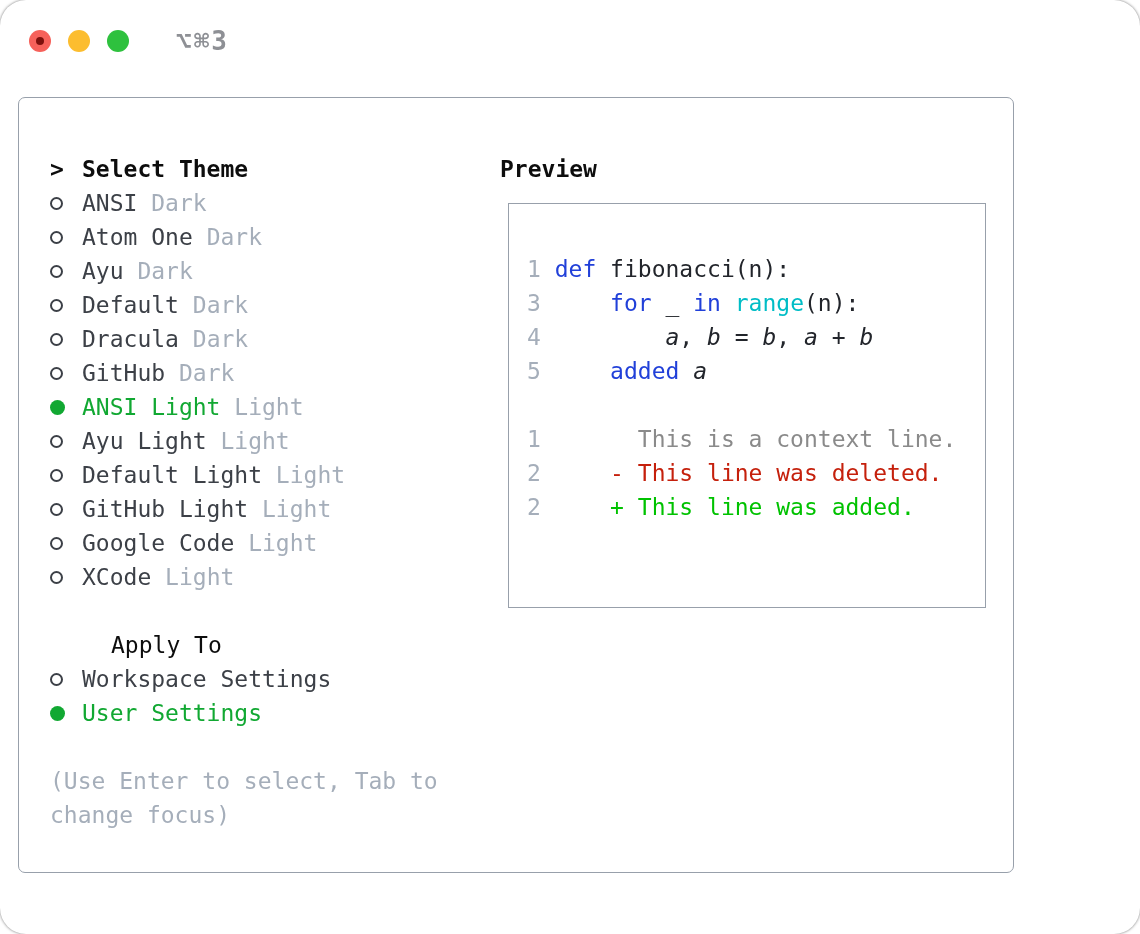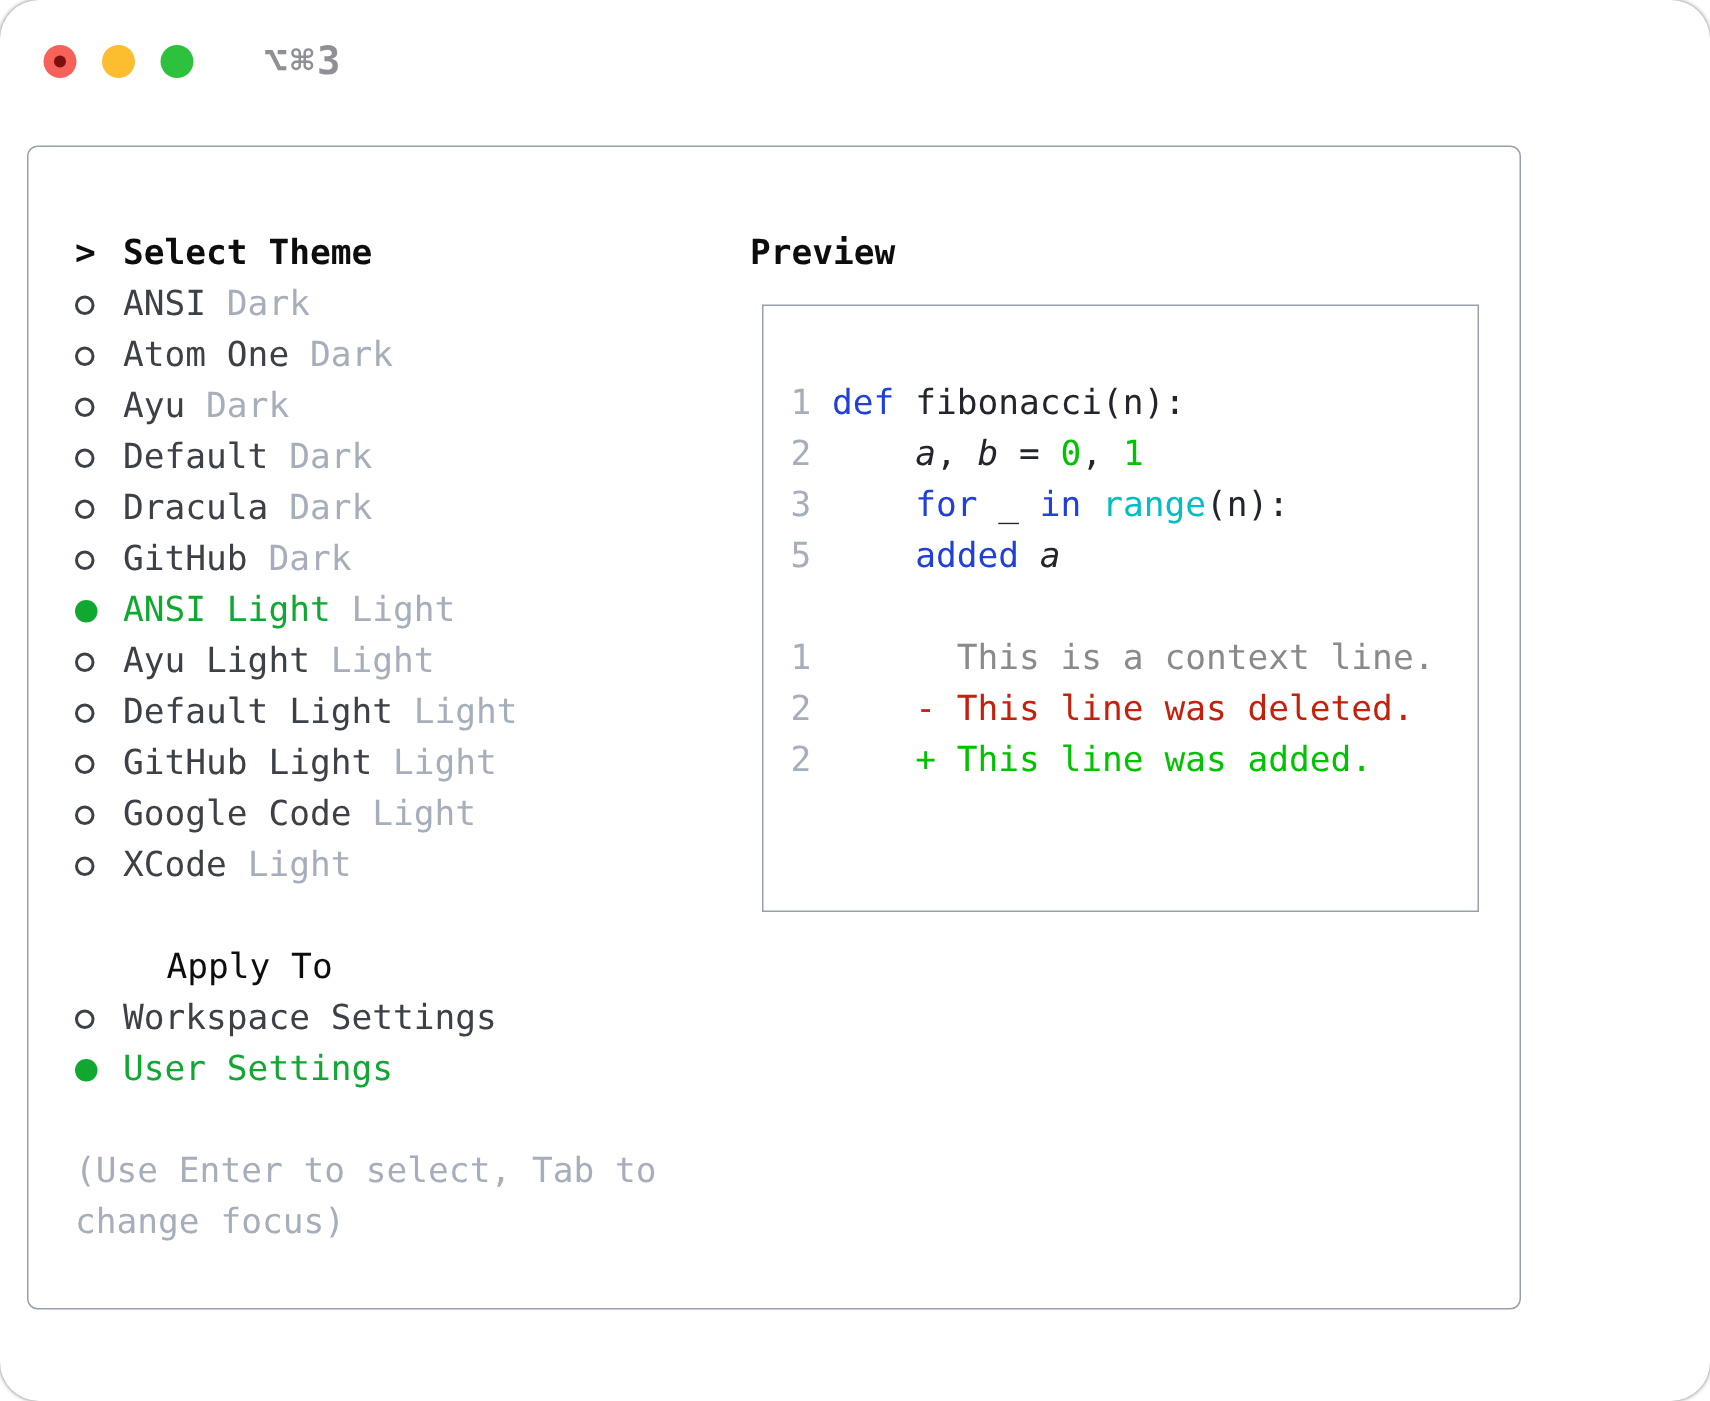--- a/index.html
+++ b/index.html
@@ -112,22 +112,22 @@
 
       <div class="help">(Use Enter to select, Tab to
 change focus)</div>
     </div>
 
     <div id="right-col">
       <div class="hdr" style="height:34px;line-height:34px;">Preview</div>
       <div id="preview-box">
         <div id="code-block">
             <div class="cl"><span class="lnum">1</span> <span class="tok-kw">def </span><span class="tok-fg">fibonacci(n):</span></div>
-            <div class="cl"><span class="lnum">2</span> <span class="tok-fg">    </span><span class="tok-var">a</span><span class="tok-fg">, </span><span class="tok-var">b</span><span class="tok-fg"> = </span><span class="tok-num">0</span><span class="tok-fg">, </span><span class="tok-num">1</span></div>
             <div class="cl"><span class="lnum">3</span> <span class="tok-fg">    </span><span class="tok-kw">for</span><span class="tok-fg"> _ </span><span class="tok-kw">in</span><span class="tok-fg"> </span><span class="tok-fn">range</span><span class="tok-fg">(n):</span></div>
+            <div class="cl"><span class="lnum">4</span> <span class="tok-fg">        </span><span class="tok-var">a</span><span class="tok-fg">, </span><span class="tok-var">b</span><span class="tok-fg"> = </span><span class="tok-var">b</span><span class="tok-fg">, </span><span class="tok-var">a</span><span class="tok-fg"> + </span><span class="tok-var">b</span></div>
             <div class="cl"><span class="lnum">5</span> <span class="tok-fg">    </span><span class="tok-kw">added</span><span class="tok-fg"> </span><span class="tok-var">a</span></div>
             <div class="cl"></div>
             <div class="cl"><span class="lnum">1</span> <span class="diff-context">      This is a context line.</span></div>
             <div class="cl"><span class="lnum">2</span> <span class="diff-deleted">    - This line was deleted.</span></div>
             <div class="cl"><span class="lnum">2</span> <span class="diff-added">    + This line was added.</span></div>
           </div>
       </div>
     </div>
 
   </div>

